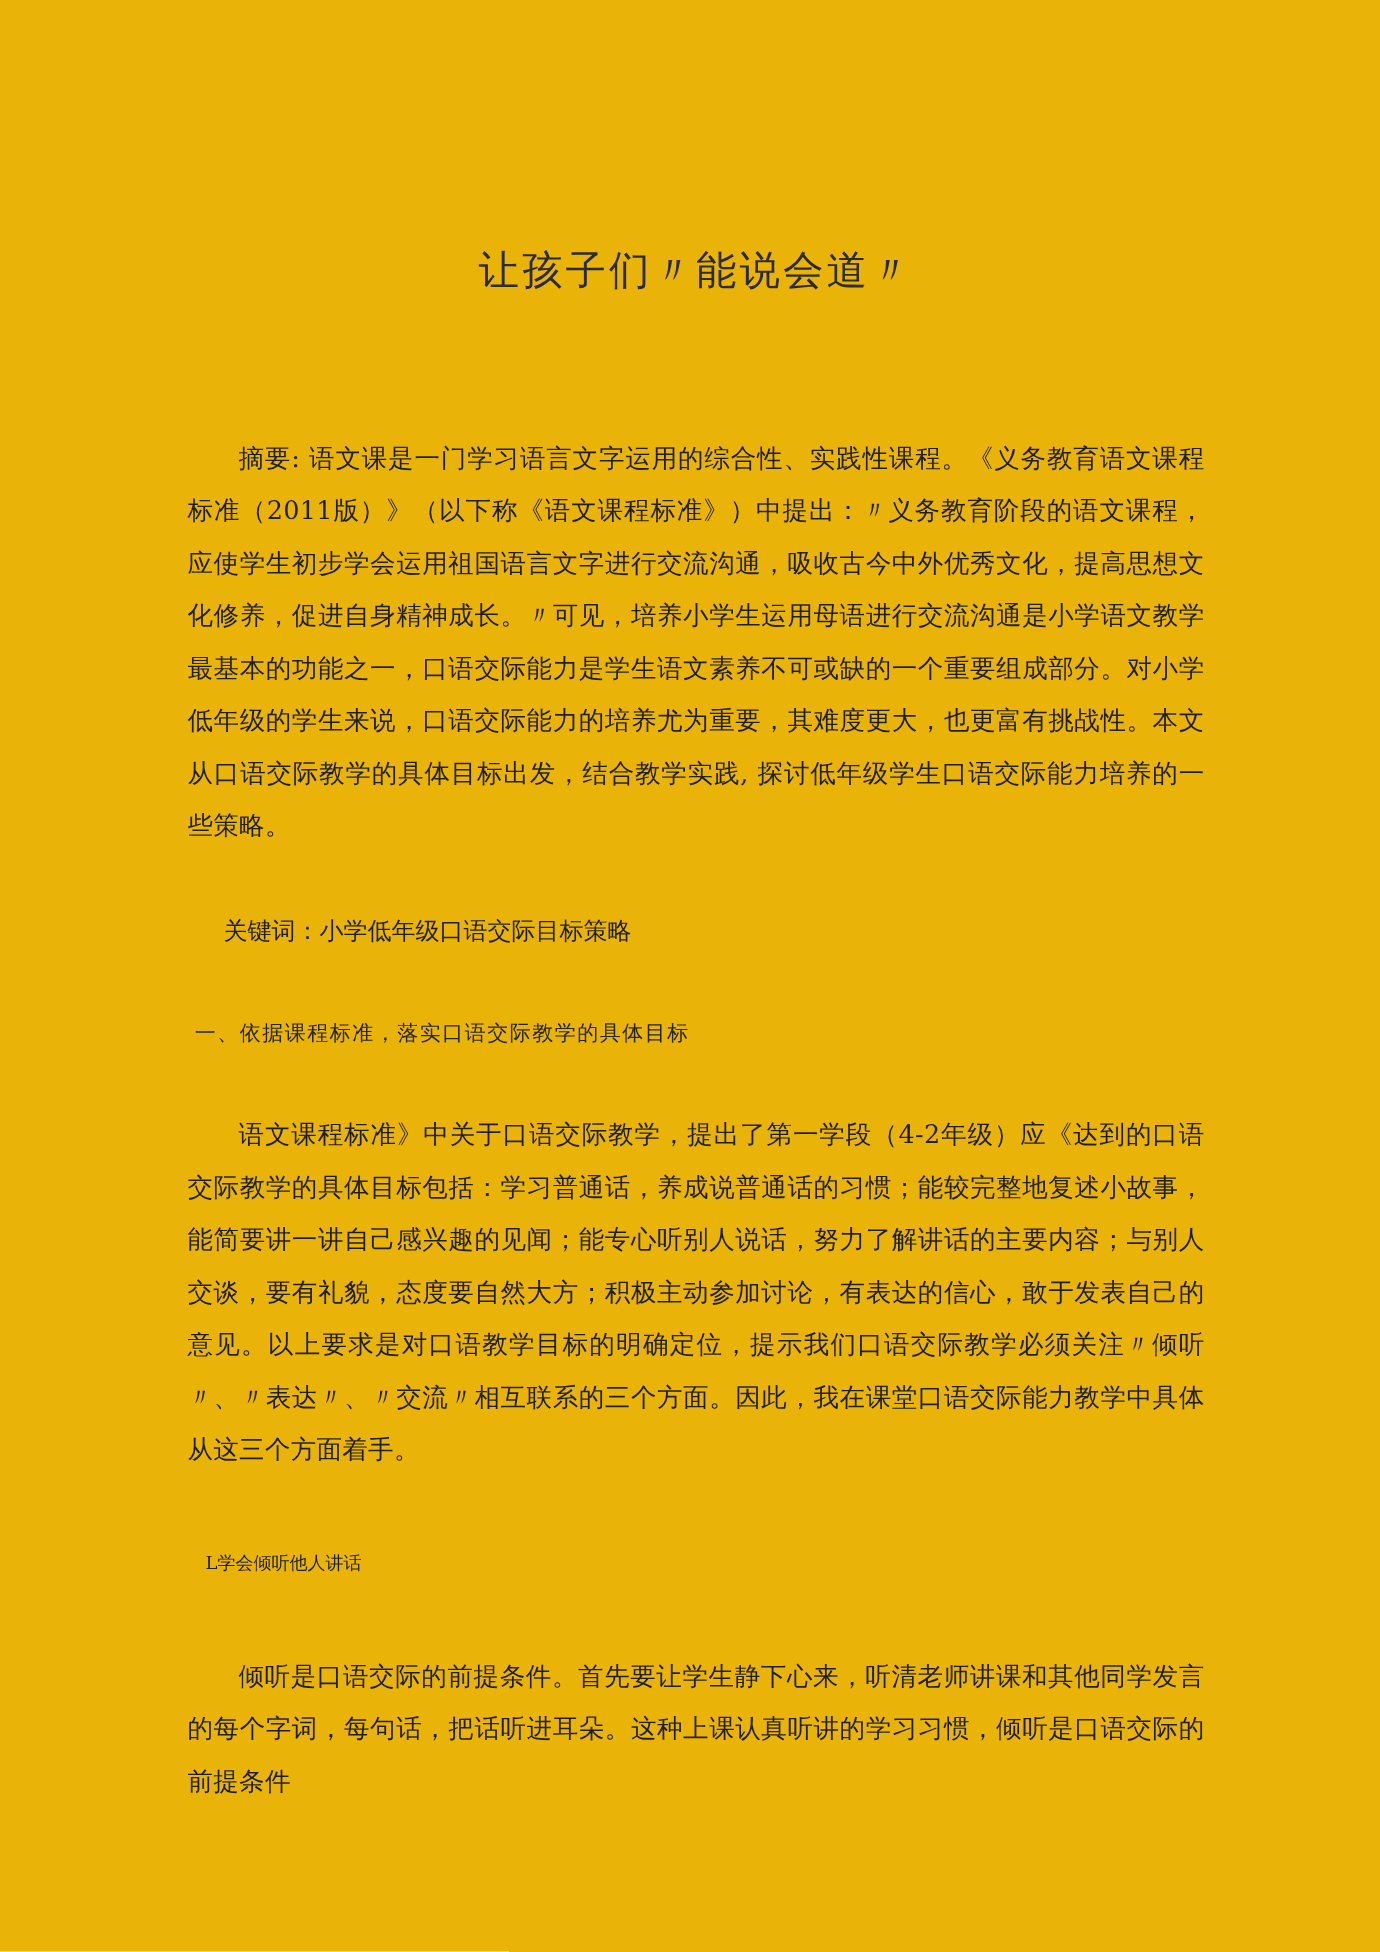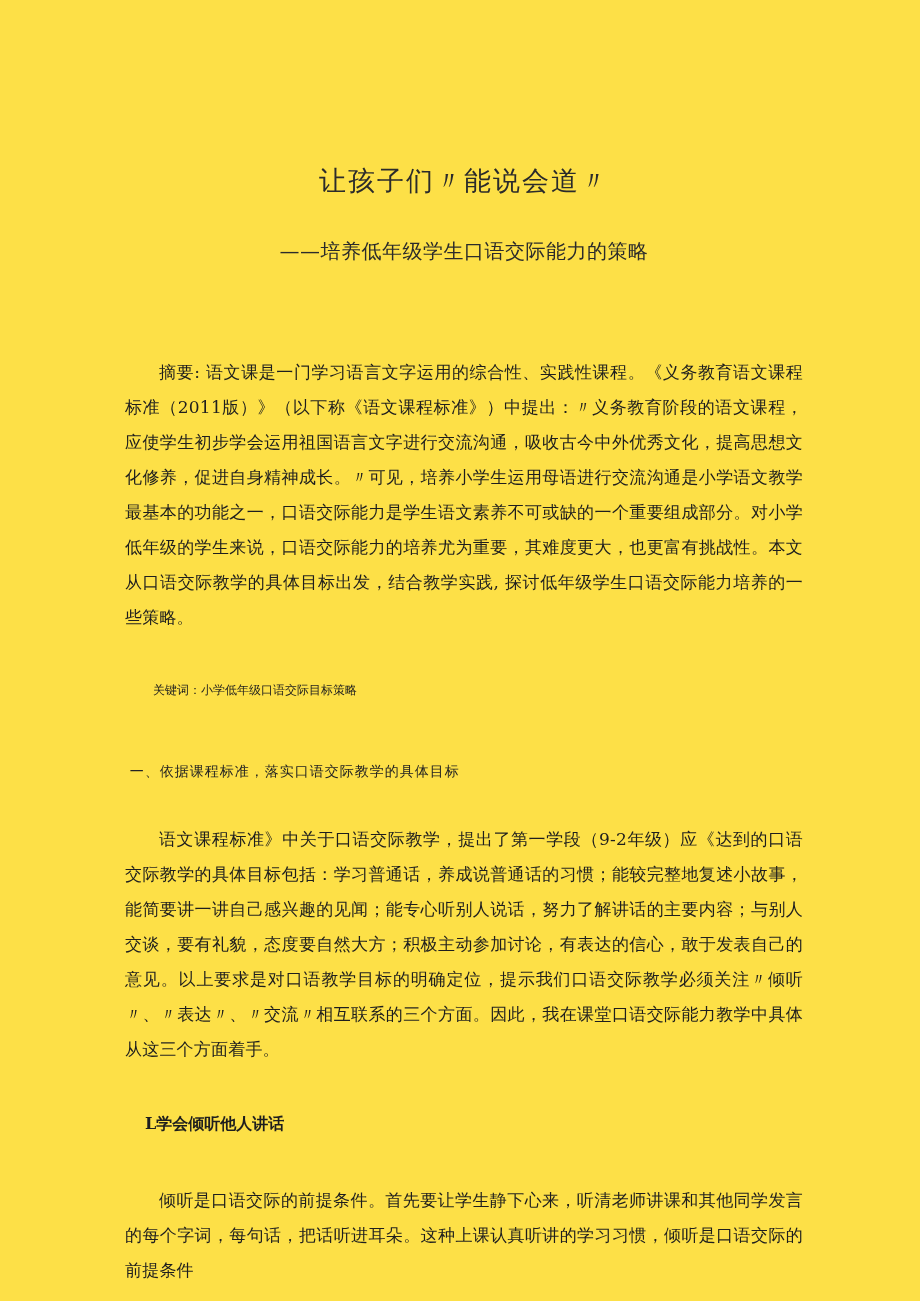--- a/index.html
+++ b/index.html
@@ -12,21 +12,21 @@
     font-family: "DejaVu Serif", "Liberation Serif", serif;
     color: #1a1a1a;
     -webkit-font-smoothing: antialiased;
   }
 
   .page {
     position: relative;
     width: 920px;
     height: 1301px;
     margin: 0 auto;
-    background: #fde047;
+    background: #eab308;
     overflow: hidden;
     box-sizing: border-box;
   }
 
   .content {
     position: absolute;
     left: 113px;
     top: 0;
     width: 702px;
   }
@@ -66,23 +66,23 @@
     font-size: 17px;
     line-height: 35px;
     text-align: justify;
     text-justify: inter-ideograph;
     text-indent: 2em;
     color: #1e1e1e;
     letter-spacing: 0.2px;
   }
 
   p.keywords {
-    margin: 16px;
+    margin: 4px;
     padding-top: 22px;
-    font-size: 12px;
+    font-size: 16px;
     line-height: 35px;
     text-indent: 2em;
     color: #1e1e1e;
   }
 
   
   h2.section-heading {
     margin: 0;
     padding-top: 30px;
     font-family: "DejaVu Serif", "Liberation Serif", serif;
@@ -94,51 +94,50 @@
     color: #232323;
   }
 
   .section-body {
     padding-top: 22px;
   }
 
   h3.sub-heading {
     margin: 0;
     padding-top: 28px;
-    font-size: 16px;
-    font-weight: 700;
+    font-size: 12px;
+    font-weight: 400;
     line-height: 34px;
     text-indent: 2em;
     color: #1e1e1e;
   }
 
   .closing-block {
     padding-top: 30px;
   }
 </style>
 </head>
 <body>
 
 <div class="page">
   <div class="content">
 
     <h1 class="doc-title">让孩子们〃能说会道〃</h1>
 
-    <p class="doc-subtitle">——培养低年级学生口语交际能力的策略</p>
 
     <div class="abstract-block">
       <p class="body-para">摘要: 语文课是一门学习语言文字运用的综合性、实践性课程。《义务教育语文课程标准（2011版）》（以下称《语文课程标准》）中提出：〃义务教育阶段的语文课程，应使学生初步学会运用祖国语言文字进行交流沟通，吸收古今中外优秀文化，提高思想文化修养，促进自身精神成长。〃可见，培养小学生运用母语进行交流沟通是小学语文教学最基本的功能之一，口语交际能力是学生语文素养不可或缺的一个重要组成部分。对小学低年级的学生来说，口语交际能力的培养尤为重要，其难度更大，也更富有挑战性。本文从口语交际教学的具体目标出发，结合教学实践, 探讨低年级学生口语交际能力培养的一些策略。</p>
     </div>
 
     <p class="keywords">关键词：小学低年级口语交际目标策略</p>
 
     <h2 class="section-heading">一、依据课程标准，落实口语交际教学的具体目标</h2>
 
     <div class="section-body">
-      <p class="body-para">语文课程标准》中关于口语交际教学，提出了第一学段（9-2年级）应《达到的口语交际教学的具体目标包括：学习普通话，养成说普通话的习惯；能较完整地复述小故事，能简要讲一讲自己感兴趣的见闻；能专心听别人说话，努力了解讲话的主要内容；与别人交谈，要有礼貌，态度要自然大方；积极主动参加讨论，有表达的信心，敢于发表自己的意见。以上要求是对口语教学目标的明确定位，提示我们口语交际教学必须关注〃倾听〃、〃表达〃、〃交流〃相互联系的三个方面。因此，我在课堂口语交际能力教学中具体从这三个方面着手。</p>
+      <p class="body-para">语文课程标准》中关于口语交际教学，提出了第一学段（4-2年级）应《达到的口语交际教学的具体目标包括：学习普通话，养成说普通话的习惯；能较完整地复述小故事，能简要讲一讲自己感兴趣的见闻；能专心听别人说话，努力了解讲话的主要内容；与别人交谈，要有礼貌，态度要自然大方；积极主动参加讨论，有表达的信心，敢于发表自己的意见。以上要求是对口语教学目标的明确定位，提示我们口语交际教学必须关注〃倾听〃、〃表达〃、〃交流〃相互联系的三个方面。因此，我在课堂口语交际能力教学中具体从这三个方面着手。</p>
     </div>
 
     <h3 class="sub-heading">L学会倾听他人讲话</h3>
 
     <div class="closing-block">
       <p class="body-para">倾听是口语交际的前提条件。首先要让学生静下心来，听清老师讲课和其他同学发言的每个字词，每句话，把话听进耳朵。这种上课认真听讲的学习习惯，倾听是口语交际的前提条件</p>
     </div>
 
   </div>
 </div>

